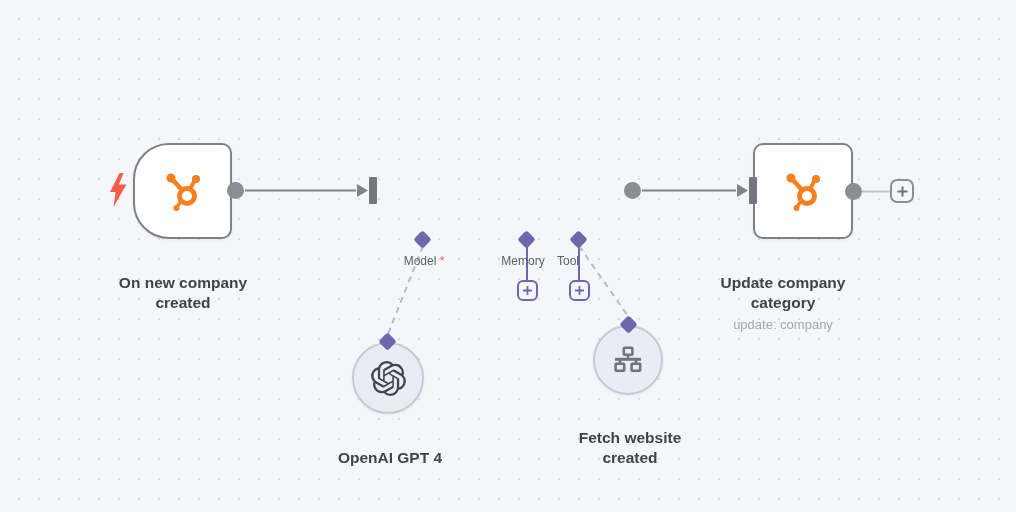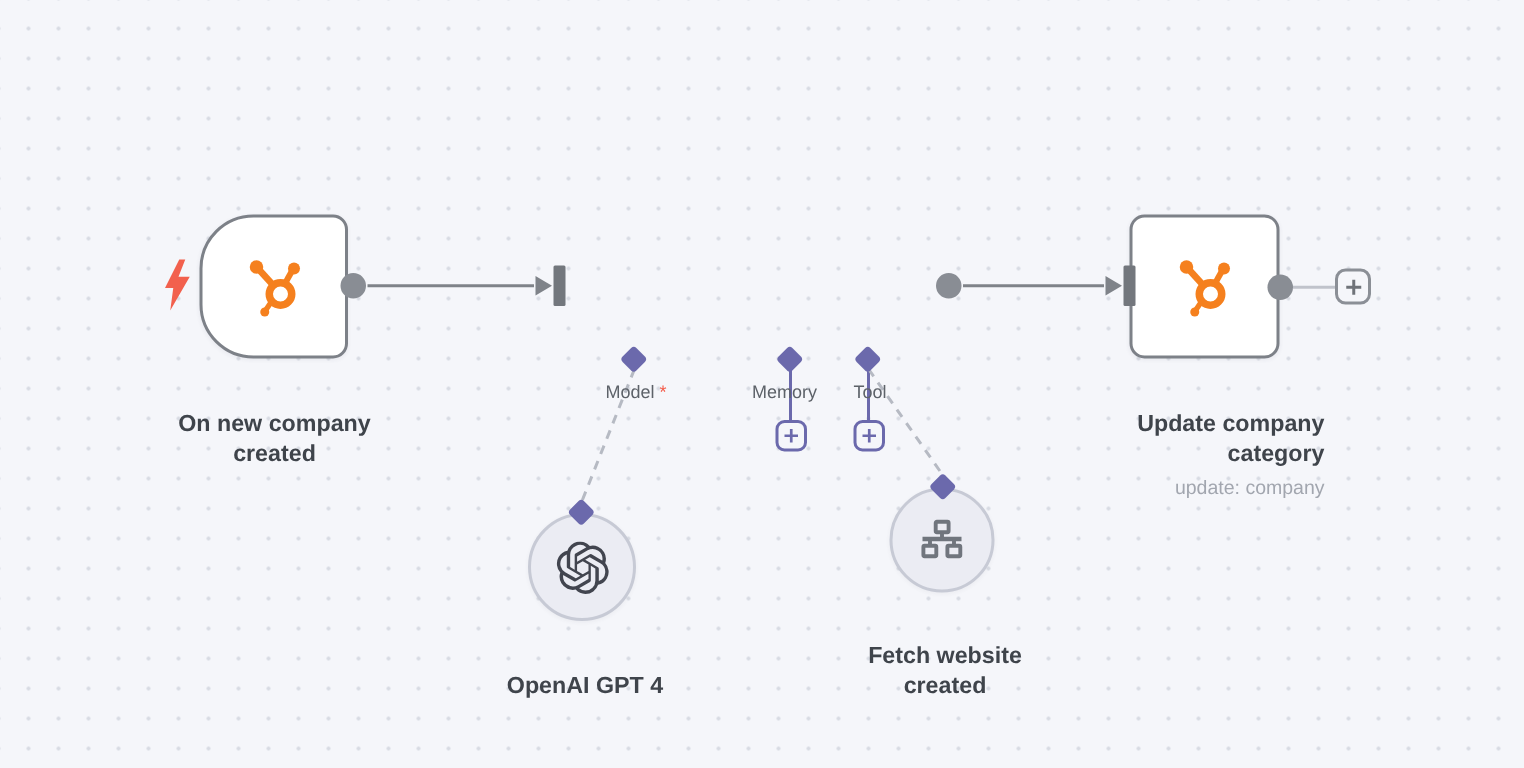--- a/index.html
+++ b/index.html
@@ -25,41 +25,41 @@
     box-sizing:border-box;display:flex;align-items:center;justify-content:center;
     box-shadow:0 1px 3px rgba(60,60,90,.06);z-index:2;
   }
   #openai-node{left:352px;top:342px;width:72px;height:72px;}
   #fetch-node{left:593px;top:325px;width:70px;height:70px;}
   .node-label{
     position:absolute;width:160px;text-align:center;font-size:15.5px;font-weight:600;
     color:#3f444b;line-height:20px;z-index:2;margin-top:24px;
   }
   #trigger-label{left:103px;top:249px;}
-  #update-label{left:723px;top:249px;text-align:right;}
+  #update-label{left:703px;top:249px;}
   #openai-label{left:310px;top:424px;}
   #fetch-label{left:565px;top:404px;width:130px;}
   .node-sublabel{font-size:13px;font-weight:400;color:#a2a6af;margin-top:2px;}
   .out-dot{position:absolute;width:17px;height:17px;border-radius:50%;background:#898d94;z-index:3;}
   #trigger-out{left:227px;top:182px;}
   #agent-out{left:624px;top:182px;}
   #update-out{left:845px;top:183px;}
   .in-bar{position:absolute;width:8px;height:27px;background:#73777d;border-radius:1px;z-index:3;}
   #agent-in{left:369px;top:177px;}
   #update-in{left:749px;top:177px;}
   .diamond{position:absolute;width:13px;height:13px;background:#6b69ac;border-radius:2.5px;transform:rotate(45deg);z-index:3;}
   #model-port{left:416px;top:233px;}
   #memory-port{left:520px;top:233px;}
   #tool-port{left:572px;top:233px;}
   #openai-port{left:381px;top:335px;}
   #fetch-port{left:622px;top:318px;}
   .port-label{position:absolute;transform:translateX(-50%);font-size:12px;color:#5d6269;z-index:2;white-space:nowrap;}
   #model-label{left:424px;top:254px;}
   #memory-label{left:523px;top:254px;}
-  #tool-label{left:580px;top:254px;}
+  #tool-label{left:568px;top:254px;}
   .required{color:#f45b49;}
   .plus-btn{
     position:absolute;box-sizing:border-box;display:flex;align-items:center;justify-content:center;
     background:#f5f6fa;z-index:3;cursor:pointer;
   }
   .plus-purple{width:21px;height:21px;border:2px solid #6b69ac;border-radius:6px;}
   #memory-add{left:517px;top:280px;}
   #tool-add{left:569px;top:280px;}
   #next-add{left:890px;top:179px;width:24px;height:24px;border:2px solid #8b8f96;border-radius:7px;}
   .bolt{position:absolute;left:107px;top:172px;z-index:2;}

